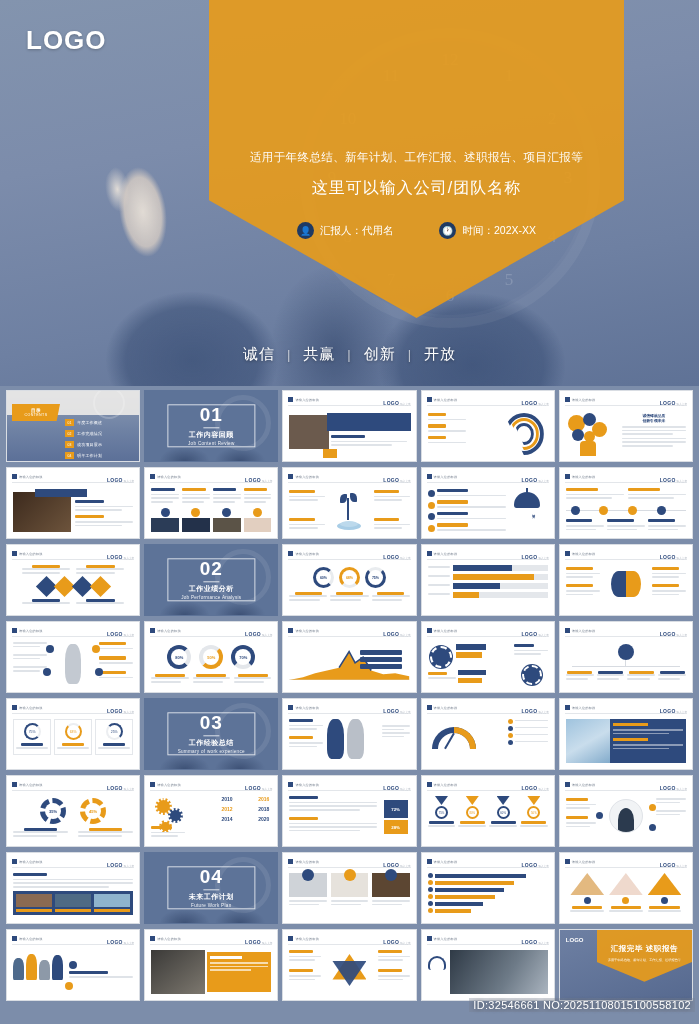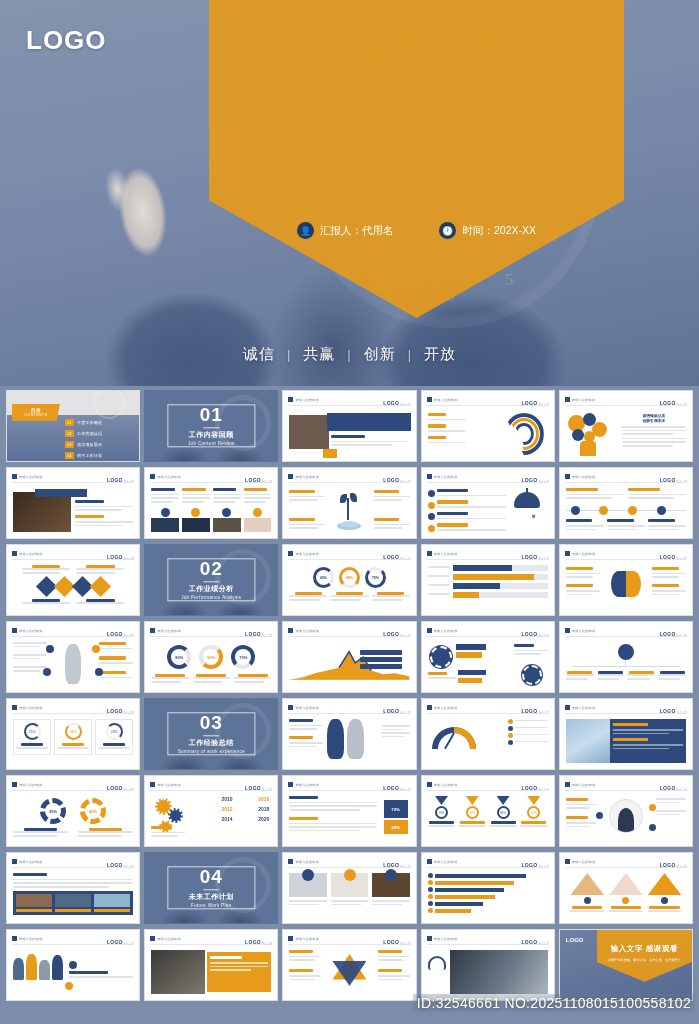--- a/index.html
+++ b/index.html
@@ -198,21 +198,21 @@
     display:flex; align-items:center; z-index:40; pointer-events:none;
   }
   .wm .big{
     position:absolute; left:8px; bottom:4px;
     font-size:30px; font-weight:bold; color:rgba(255,255,255,.85);
     text-shadow:0 0 4px rgba(0,0,0,.45); letter-spacing:2px;
     font-family:"Liberation Sans",sans-serif; white-space:nowrap;
   }
   .wm .id{
     position:absolute; right:4px; bottom:12px;
-    font-size:14px; color:#fff; letter-spacing:.3px;
+    font-size:11px; color:#fff; letter-spacing:.3px;
     text-shadow:0 0 4px rgba(0,0,0,.5);
     background:rgba(120,130,145,.35); padding:1px 4px;
   }
 </style>
 </head>
 <body>
 
 <div class="hero">
   <div class="figure"></div>
   <div class="hand"></div>
@@ -227,20 +227,22 @@
       <span style="left: 81px; top: 242.191px;">7</span>
       <span style="left: 37.809px; top: 199px;">8</span>
       <span style="left: 22px; top: 140px;">9</span>
       <span style="left: 37.809px; top: 81px;">10</span>
       <span style="left: 81px; top: 37.809px;">11</span>
     </div>
   <div class="banner"></div>
 
   <div class="hero-content">
     <div class="logo">LOGO</div>
+    <div class="hero-sub">适用于年终总结、新年计划、工作汇报、述职报告、项目汇报等</div>
+    <div class="hero-company">这里可以输入公司/团队名称</div>
 
     <div class="hero-meta">
       <div class="meta-item">
         <span class="meta-ic">👤</span>
         <span>汇报人：代用名</span>
       </div>
       <div class="meta-item">
         <span class="meta-ic">🕐</span>
         <span>时间：202X-XX</span>
       </div>
@@ -1454,21 +1456,21 @@
     <div class="body">
       <div style="position:absolute;left:0;top:6px;width:18px;height:14px;border:2px solid #2e4a7d;border-radius:9px 9px 3px 3px;border-bottom:none"></div>
       <div style="position:absolute;left:22px;top:0;right:0;height:44px;background:linear-gradient(120deg,#2f3a46,#6e7b88 60%,#aab4bf)"></div>
     </div>
   </div>
 
   <div class="th">
     <div class="endslide">
       <div class="lg">LOGO</div>
       <div class="arrow">
-        <b>输入文字 感谢观看</b>
+        <b>汇报完毕 述职报告</b>
         <i>适用于年终总结、新年计划、工作汇报、述职报告等</i>
       </div>
     </div>
   </div>
 
 </div>
 
 <div class="wm">
   <div class="id">ID:32546661 NO:20251108015100558102</div>
 </div>

